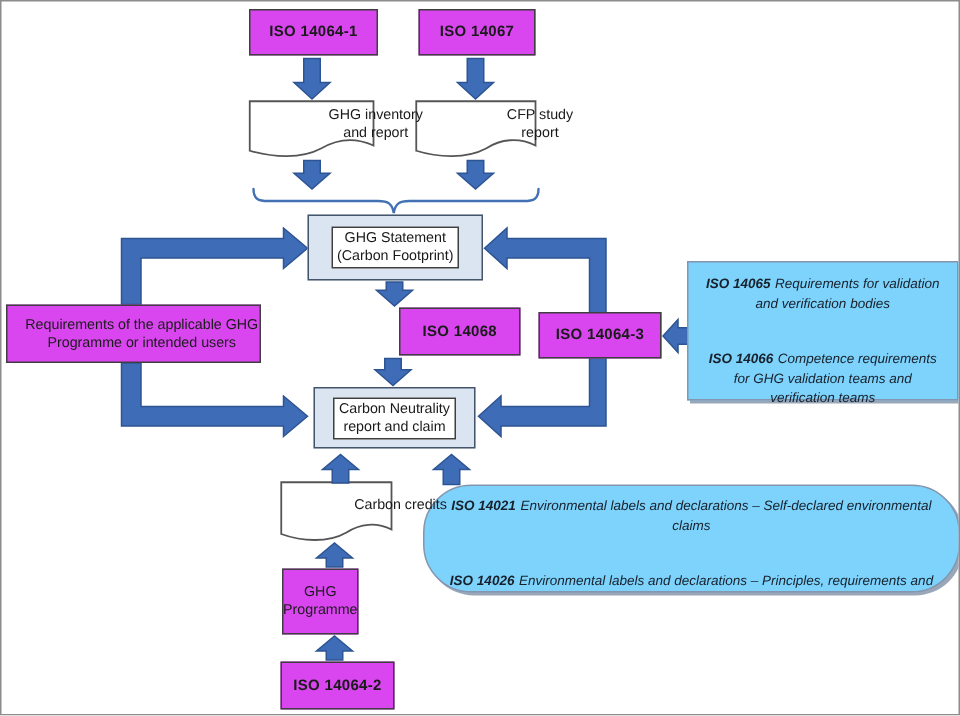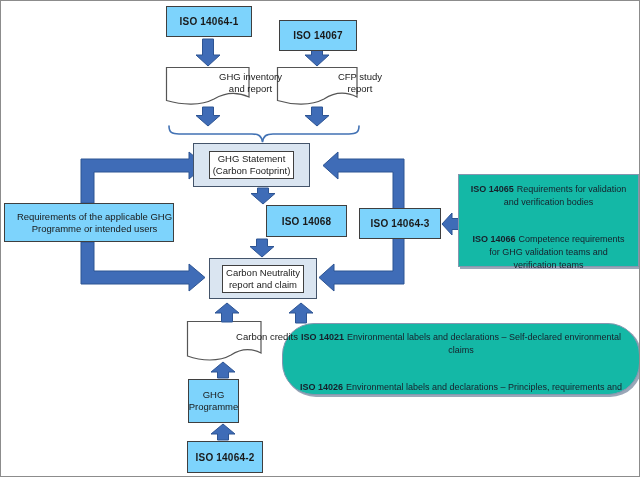--- a/index.html
+++ b/index.html
@@ -3,40 +3,40 @@
 <meta charset="utf-8">
 <style>
   html,body{margin:0;padding:0;background:#fff;}
   #stage{
     position:relative;width:640px;height:477px;background:#ffffff;
     border:1px solid #8c8c8c;box-sizing:border-box;overflow:hidden;
     font-family:"Liberation Sans",sans-serif;color:#1a1a1a;
   }
   #shapes{position:absolute;left:0;top:0;width:640px;height:477px;}
   .box{
-    position:absolute;background:#7dd3fc;border:1.2px solid #3f3f3f;
+    position:absolute;background:#d946ef;border:1.2px solid #3f3f3f;
     box-sizing:border-box;display:flex;flex-direction:column;
     align-items:center;justify-content:center;text-align:center;
   }
   .iso{font-weight:bold;font-size:10px;letter-spacing:0.2px;}
   .line{white-space:nowrap;font-size:9.5px;line-height:12px;}
   .doc-label{
     position:absolute;display:flex;flex-direction:column;align-items:center;
     justify-content:flex-start;text-align:center;padding-left:43px;
   }
   .frame-outer{background:#dae5f1;border:1.5px solid #44546a;}
   .frame-inner{
     background:#ffffff;border:1.2px solid #3f3f3f;box-sizing:border-box;
     display:flex;flex-direction:column;align-items:center;justify-content:center;
     padding:1px 3px;
   }
   .infobox{
-    position:absolute;background:#14b8a6;border:1px solid #8496af;
+    position:absolute;background:#7dd3fc;border:1px solid #8496af;
     box-shadow:2px 2px 0 #9aa7b8;box-sizing:border-box;text-align:center;
-    font-size:9px;color:#17202b;
+    font-size:9px;color:#17202b;font-style:italic;
   }
   .infobox .iline{white-space:nowrap;line-height:13px;}
   .b{font-weight:bold;margin-right:3px;}
   .gap-top{margin-top:24px;}
   .req{font-size:9.5px;line-height:13px;padding-left:11px;}
 </style>
 </head>
 <body>
 
 <div id="stage">
@@ -65,34 +65,34 @@
 
     <polygon points="80,202 80,158 188,158 188,151 204,164.5 188,178 188,171 93,171 93,202" fill="#3f6cb7" stroke="#2d5493"></polygon>
     <polygon points="80,241 93,241 93,270 188,270 188,263 204,276.5 188,290 188,283 80,283" fill="#3f6cb7" stroke="#2d5493"></polygon>
 
     <polygon points="322,164.5 337,151 337,158 403,158 403,283 333,283 333,290 318,276.5 333,263 333,270 392,270 392,171 337,171 337,178" fill="#3f6cb7" stroke="#2d5493"></polygon>
   </svg>
 
   <div class="box iso" style="left:165px;top:5px;width:86px;height:31px;">
     <div>ISO 14064-1</div>
   </div>
-  <div class="box iso" style="left:278px;top:19px;width:78px;height:31px;">
+  <div class="box iso" style="left:278px;top:5px;width:78px;height:31px;">
     <div>ISO 14067</div>
   </div>
 
   <div class="doc-label" style="left:165px;top:70px;width:83px;">
     <div class="line">GHG inventory</div>
     <div class="line">and report</div>
   </div>
   <div class="doc-label" style="left:276px;top:70px;width:80px;">
     <div class="line">CFP study</div>
     <div class="line">report</div>
   </div>
 
-  <div class="box frame-outer" style="left:192px;top:142px;width:117px;height:44px;">
+  <div class="box frame-outer" style="left:204px;top:142px;width:117px;height:44px;">
     <div class="frame-inner">
       <div class="line">GHG Statement</div>
       <div class="line">(Carbon Footprint)</div>
     </div>
   </div>
 
   <div class="box iso" style="left:220px;top:204px;width:81px;height:32px;margin-left:45px;">
     <div>ISO 14068</div>
   </div>
 

